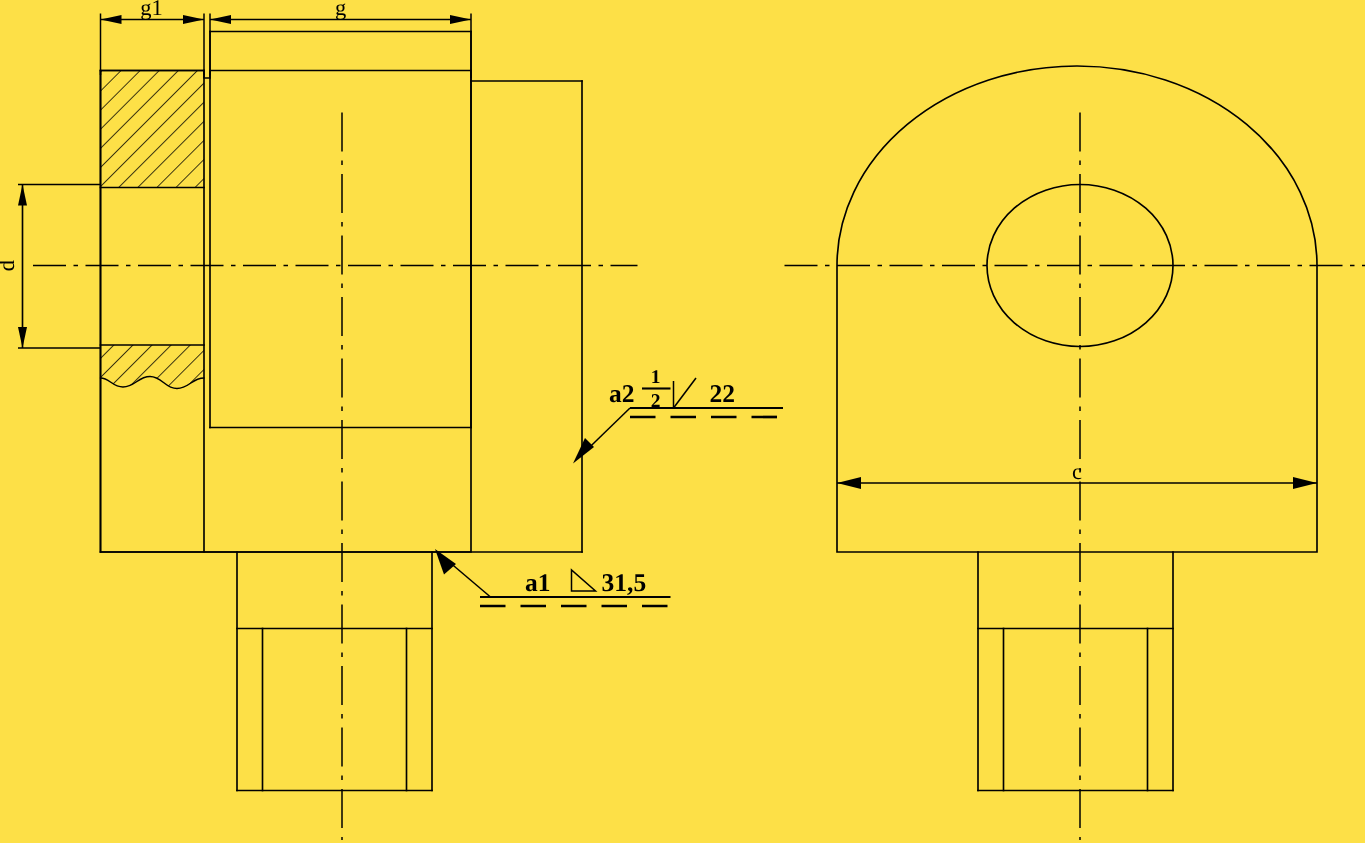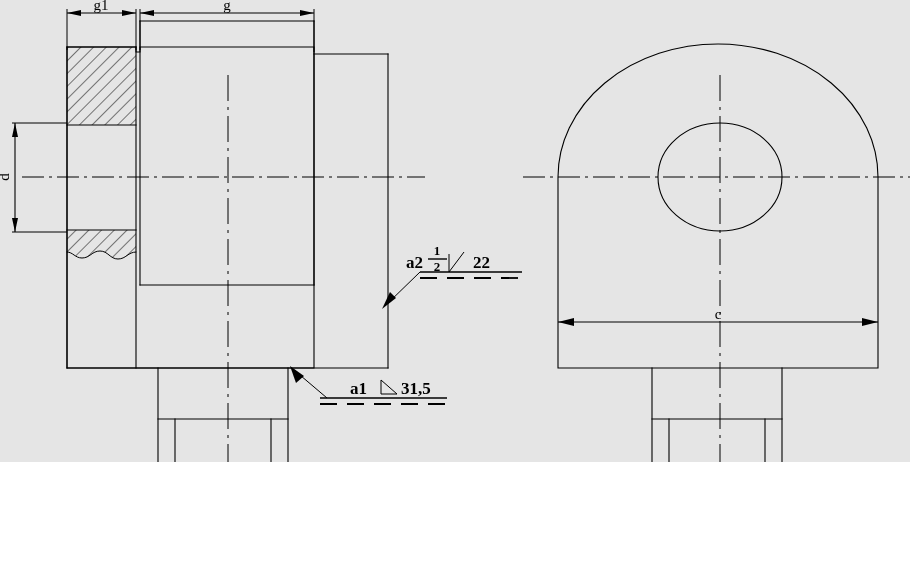--- a/index.html
+++ b/index.html
@@ -6,22 +6,22 @@
     margin: 0;
     padding: 0;
     background: #ffffff;
   }
   body {
     font-family: "Liberation Serif", serif;
   }
   #drawing-root {
     position: relative;
     width: 910px;
-    height: 462px;
-    background: #e5e5e5;
+    height: 562px;
+    background: #fde047;
     overflow: hidden;
   }
   svg#cad-canvas {
     position: absolute;
     top: 0;
     left: 0;
     width: 910px;
     height: 562px;
     display: block;
   }

